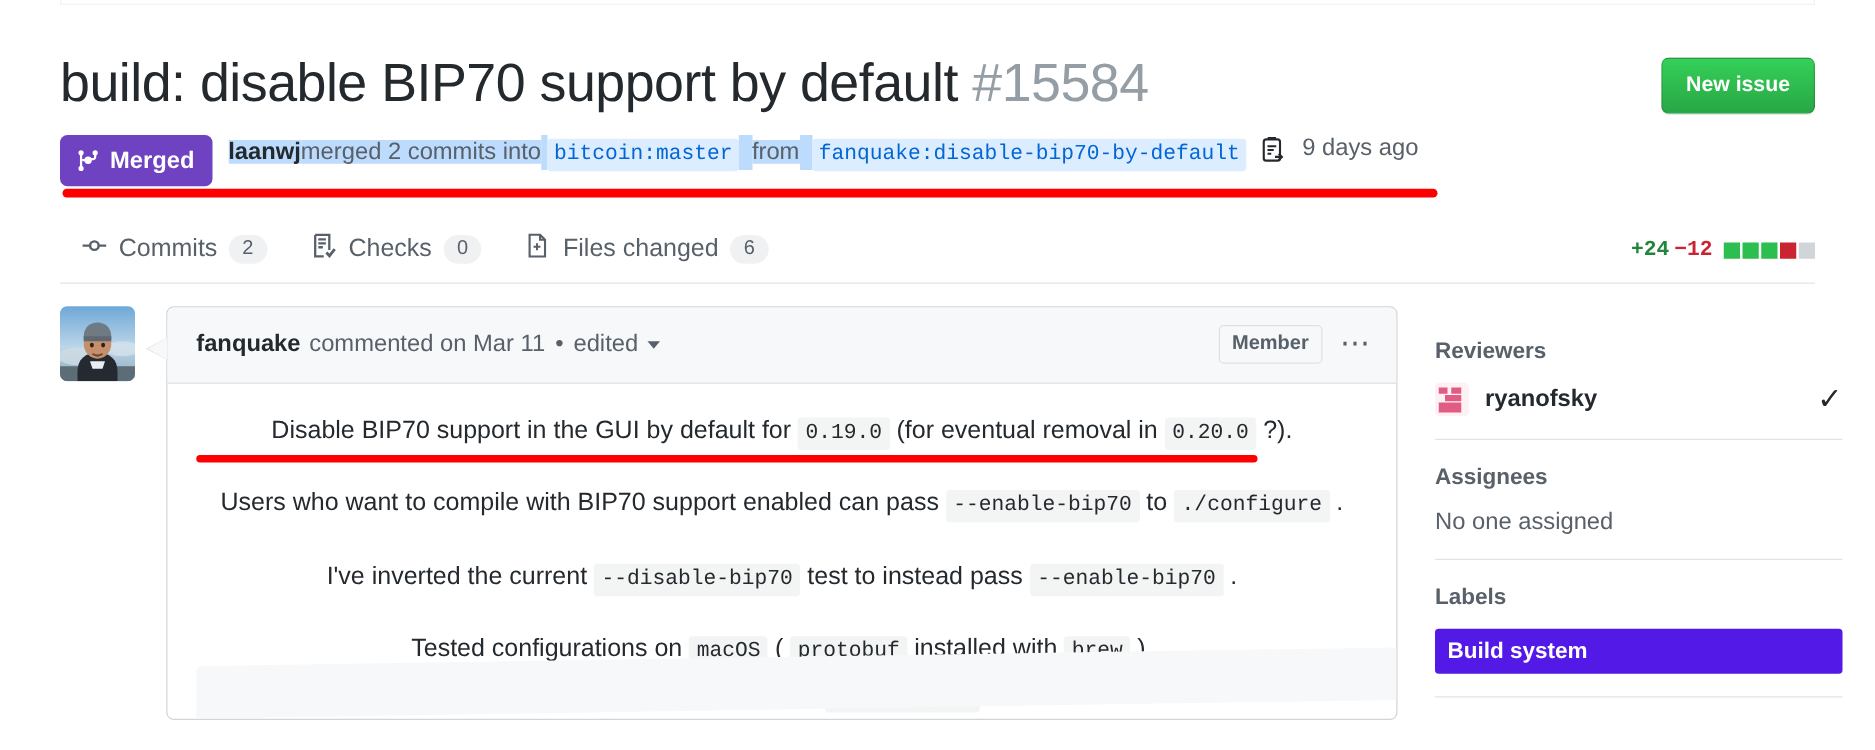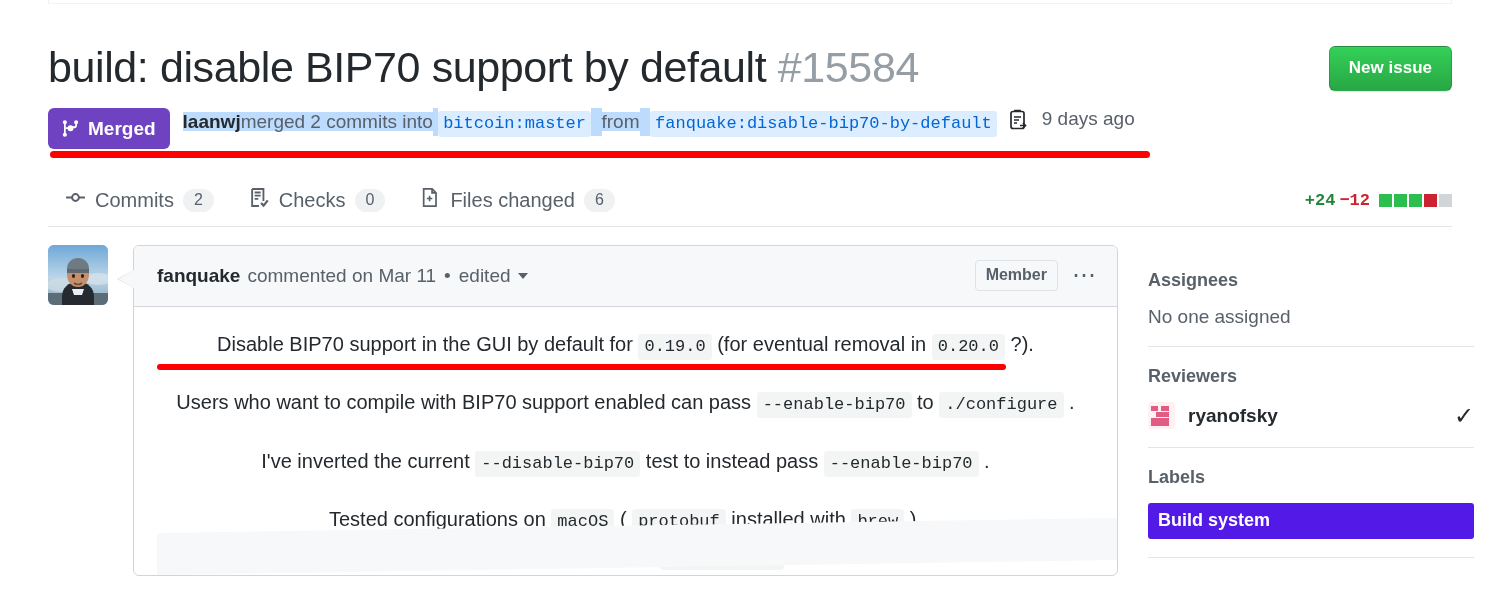--- a/index.html
+++ b/index.html
@@ -366,37 +366,37 @@
         <div class="codeblock"></div>
       </div>
     </div>
   </div>
 
   <div class="annot-2"></div>
 
   <div class="sidebar">
 
     <div class="side-section">
-      <div class="side-title">Assignees</div>
-      <div class="muted">No one assigned</div>
-    </div>
-
-    <div class="side-section">
       <div class="side-title">Reviewers</div>
       <div class="reviewer-row">
         <span class="ident">
           <i style="left:3px;top:4px;width:7px;height:5px;"></i>
           <i style="left:13px;top:4px;width:8px;height:5px;"></i>
           <i style="left:8px;top:10px;width:13px;height:5px;"></i>
           <i style="left:3px;top:16px;width:18px;height:8px;"></i>
         </span>
         <span class="reviewer-name">ryanofsky</span>
         <span class="check">✓</span>
       </div>
     </div>
 
+    <div class="side-section">
+      <div class="side-title">Assignees</div>
+      <div class="muted">No one assigned</div>
+    </div>
+
     <div class="side-section last">
       <div class="side-title">Labels</div>
       <span class="label-chip">Build system</span>
     </div>
   </div>
 
 </div>
 
 </body></html>

